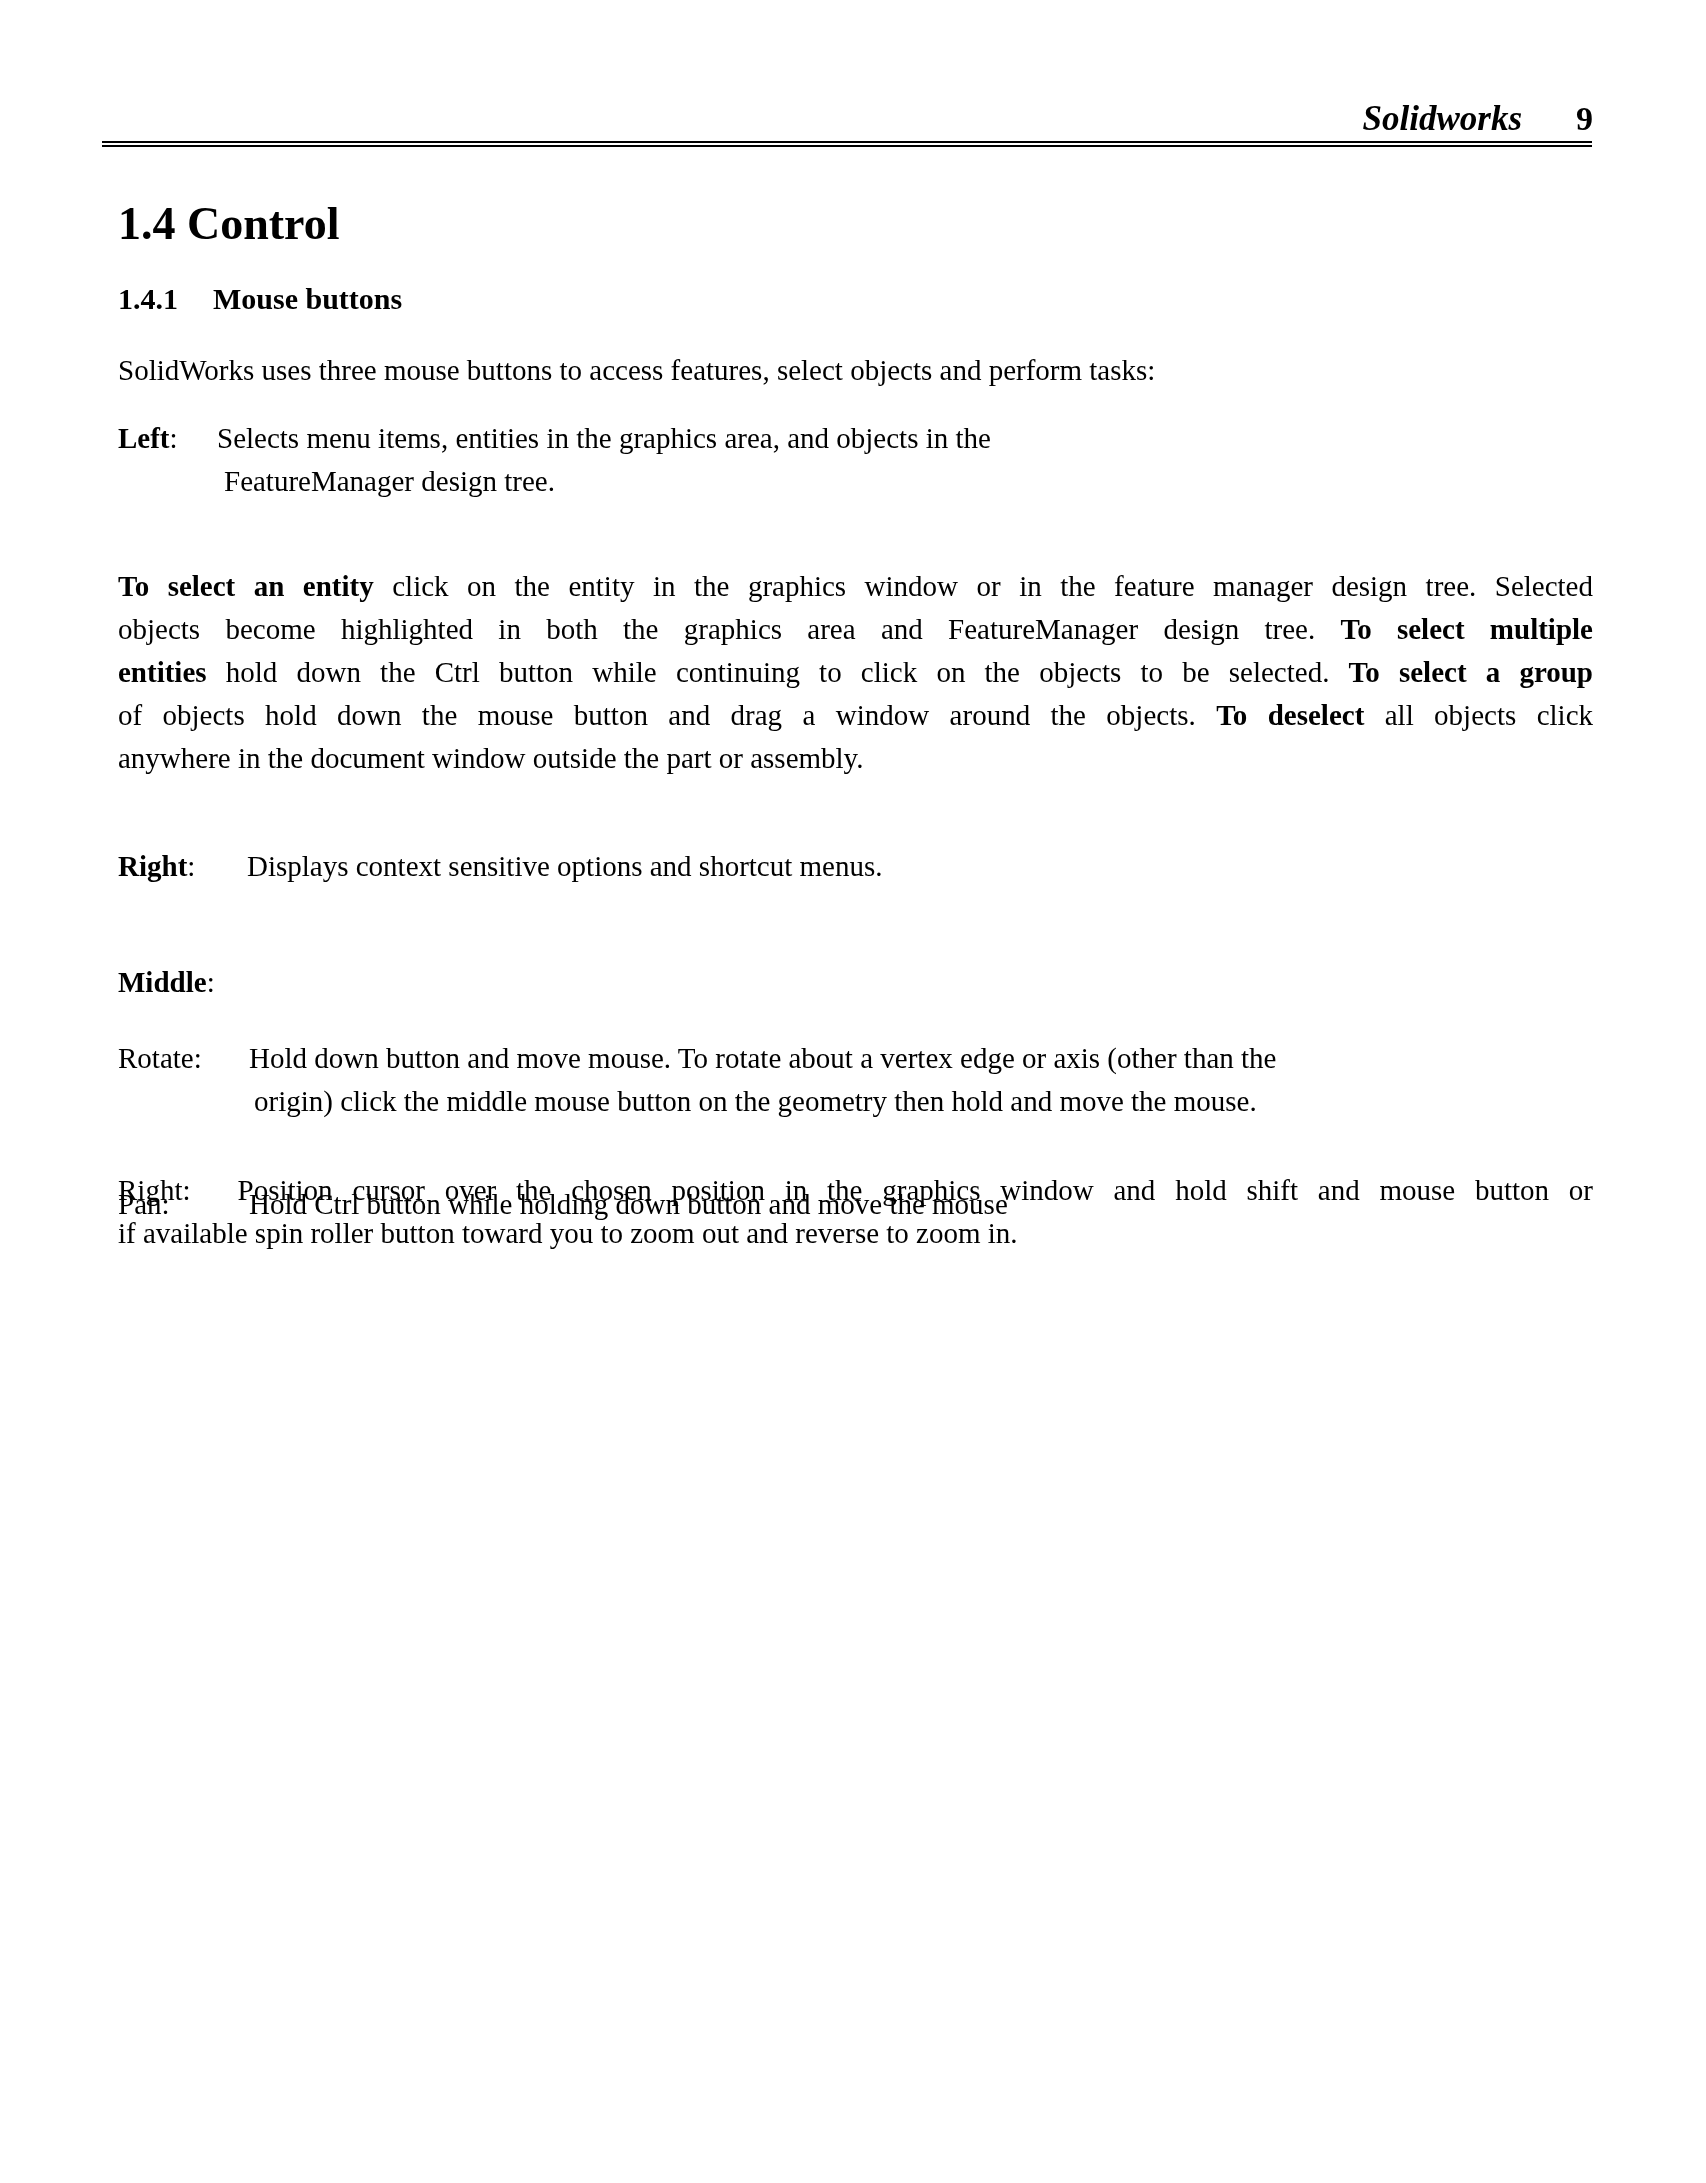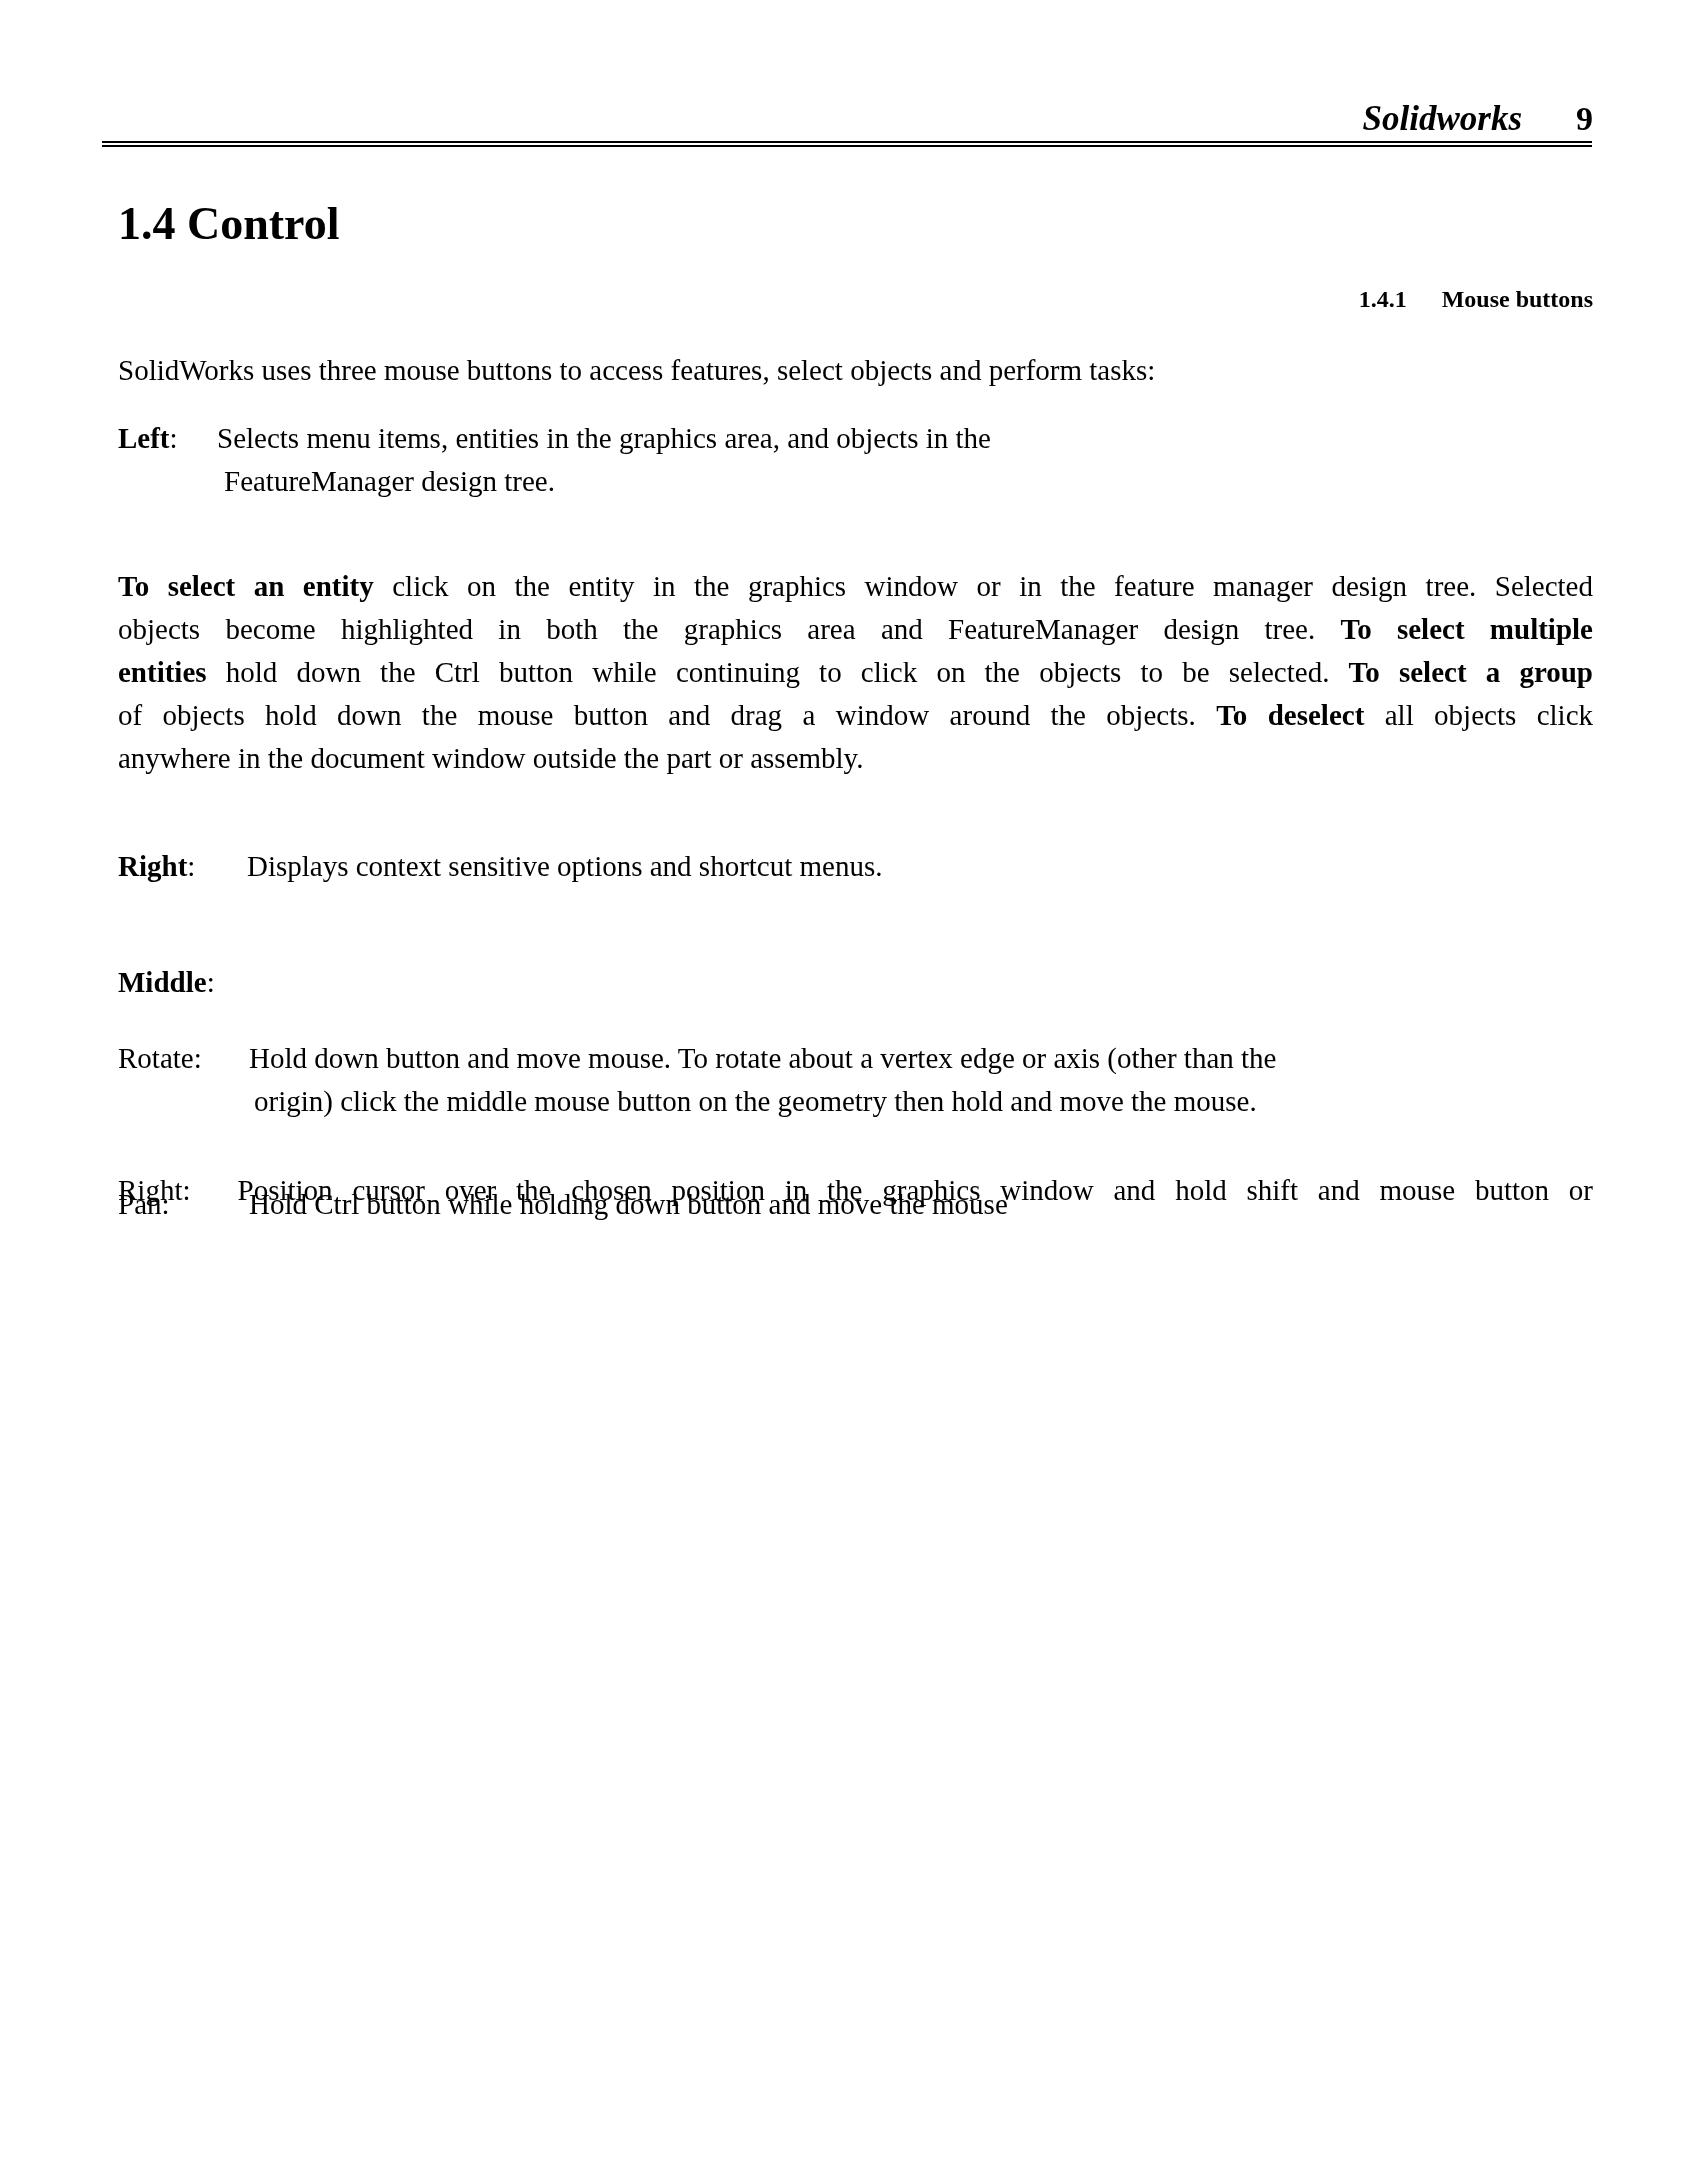--- a/index.html
+++ b/index.html
@@ -18,21 +18,21 @@
   .b{font-weight:bold;}
   .hdr{text-align:right;font-size:35px;line-height:43px;}
   .hdr-title{font-style:italic;font-weight:bold;}
   .hdr-gap{display:inline-block;width:54px;}
   .hdr-num{font-weight:bold;font-size:34px;}
   .rule{
     position:absolute;left:102px;top:141px;width:1490px;height:2px;
     border-top:2.7px solid #000;border-bottom:2.7px solid #000;
   }
   .h1{top:200px;font-size:46px;line-height:47px;font-weight:bold;white-space:nowrap;}
-  .h2{top:279px;font-size:24px;line-height:40px;font-weight:bold;white-space:nowrap;text-align:right;}
+  .h2{top:279px;font-size:30px;line-height:40px;font-weight:bold;white-space:nowrap;}
   .h2-gap{display:inline-block;width:35px;}
   .defline{position:relative;}
   .deftext{position:absolute;top:0;line-height:inherit;white-space:nowrap;}
   .t148{left:99px;} .t192{left:129px;} .t195{left:131px;}
   .ind158{padding-left:106px;} .ind203{padding-left:136px;}
   .tab70{display:inline-block;width:47px;}
 </style>
 </head>
 <body>
 
@@ -86,16 +86,17 @@
 
   <div class="abs line defline" style="top:1097px;">
     <span>Pan:</span>
     <span class="deftext t195">Hold Ctrl button while holding down button and move the mouse</span>
   </div>
 
   <div class="abs line" style="top:1169px;">
     <div class="just">
       <span>Right:</span><span class="tab70"></span><span>Position cursor over the chosen position in the graphics window and hold shift and mouse button or</span>
     </div>
+    <div class="nowrap">if available spin roller button toward you to zoom out and reverse to zoom in.</div>
   </div>
 
 </div>
 
 
 </body></html>

